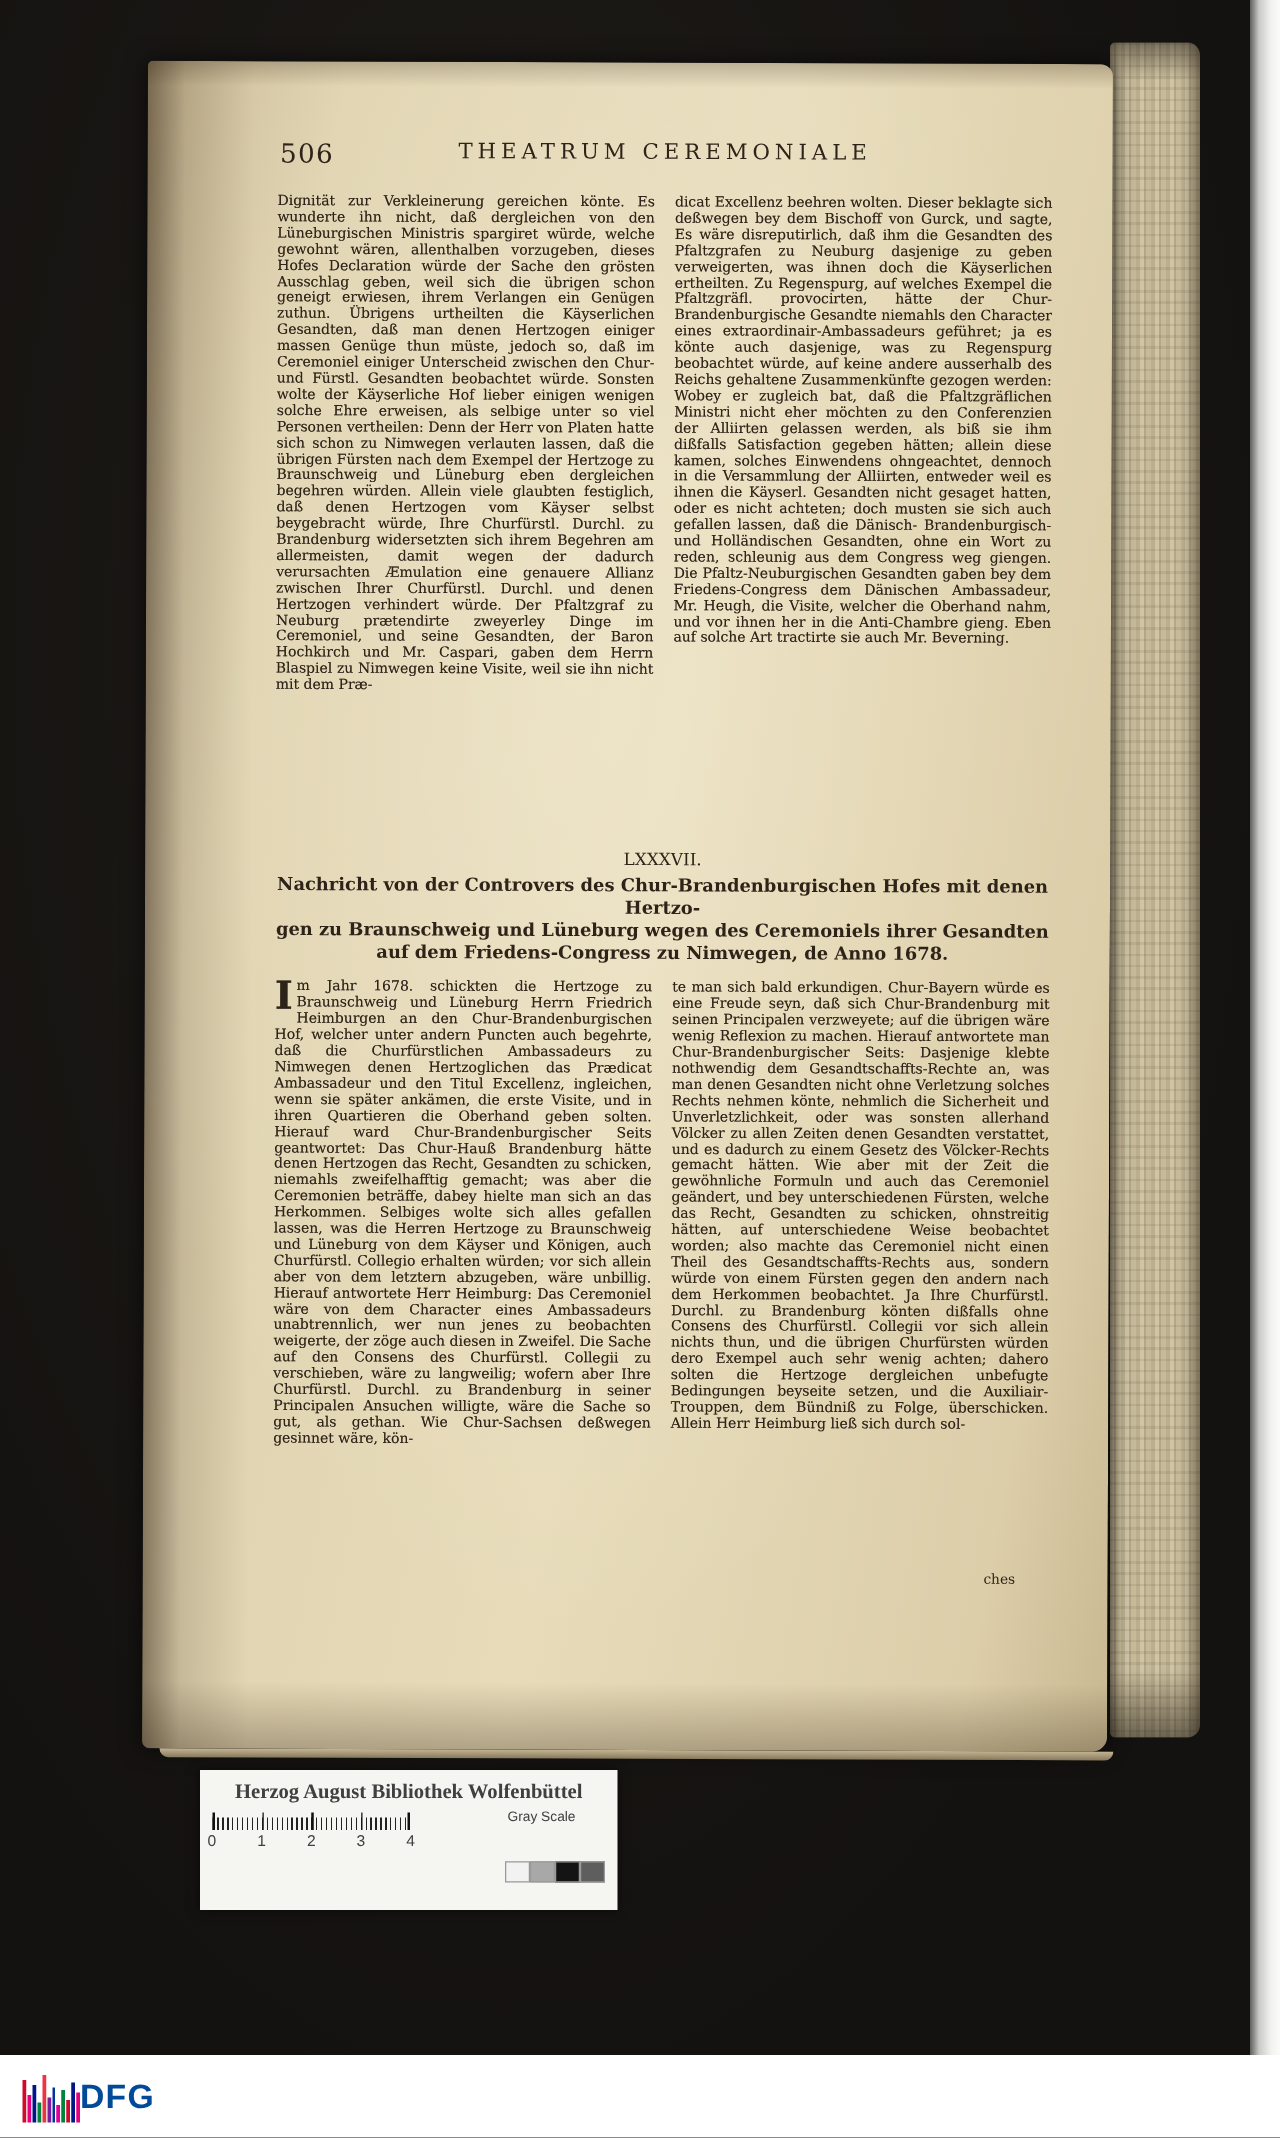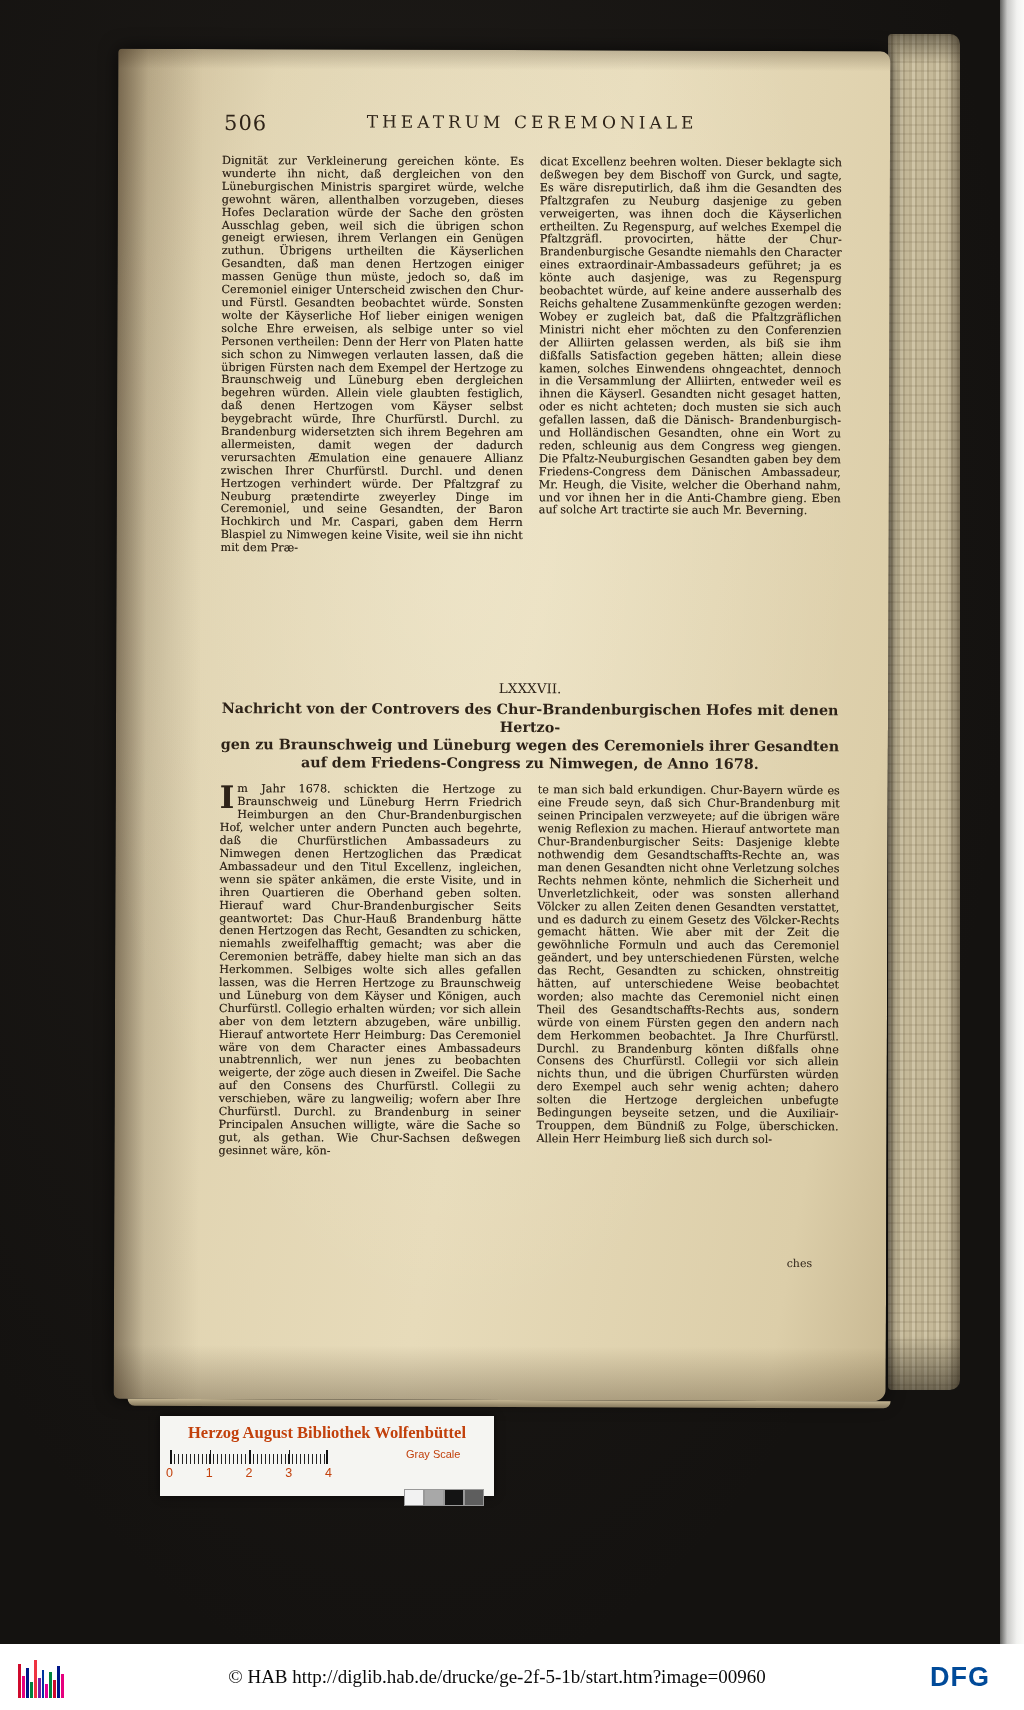--- a/index.html
+++ b/index.html
@@ -52,23 +52,23 @@
   .col{width:302px;font-size:11.2px;line-height:12.9px;
        text-shadow:0 0 .4px rgba(46,35,24,.55);}
   .sec-num{text-align:center;font-size:13.5px;margin:4px 0 5px;}
   .sec-heading{text-align:center;font-weight:bold;font-size:14.3px;line-height:1.25;margin-bottom:12px;}
   .dropcap::first-letter{
     float:left;font-size:31px;line-height:24px;padding:2px 3px 0 0;font-weight:bold;
   }
   .catchword{text-align:right;padding-right:26px;font-size:11px;margin-top:2px;}
   
   .label-card{
-    position:absolute;left:160px;top:1416px;width:334px;height:80px;
+    position:absolute;left:160px;top:1416px;width:334px;height:112px;
     background:#f5f5f2;box-shadow:0 0 8px rgba(0,0,0,.6);
-    padding:7px 10px 0 10px;box-sizing:border-box;color:#c2410c;
+    padding:7px 10px 0 10px;box-sizing:border-box;color:#404040;
   }
   .label-title{font-family:"Liberation Serif",serif;font-weight:bold;font-size:16.5px;text-align:center;white-space:nowrap;}
   .label-row{display:flex;justify-content:space-between;align-items:flex-start;margin-top:7px;}
   .ruler{width:170px;position:relative;padding-top:4px;}
   .ruler-ticks{
     height:10px;width:158px;position:relative;
     background:repeating-linear-gradient(90deg,#222 0 1px,transparent 1px 3.95px);
   }
   .ruler-ticks b{position:absolute;top:-4px;width:1.6px;height:14px;background:#111;display:block;}
   .ruler-ticks b:nth-child(1){left:0;}
@@ -180,15 +180,14 @@
       <i></i>
       <i></i>
       <i></i>
       <i></i>
       <i></i>
       <i></i>
       <i></i>
       <i></i>
       <i></i>
   </div>
-  <div class="footer-text">© HAB http://diglib.hab.de/drucke/ge-2f-5-1b/start.htm?image=00960</div>
   <div class="dfg-logo">DFG</div>
 </div>
 
 </body></html>

